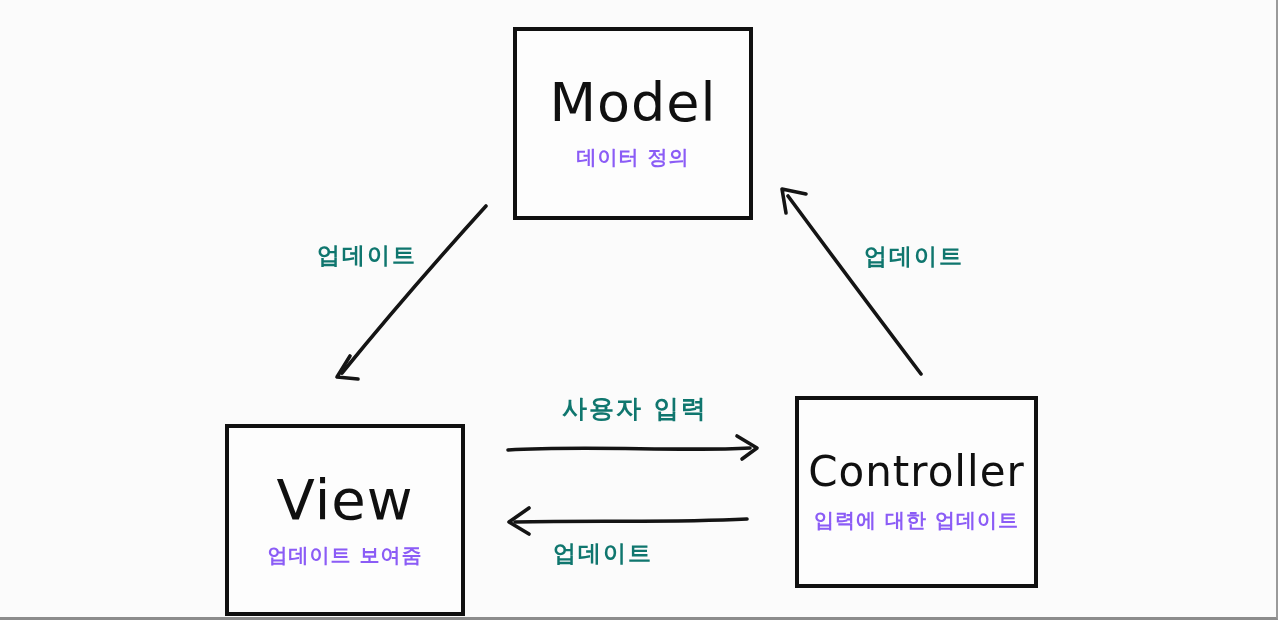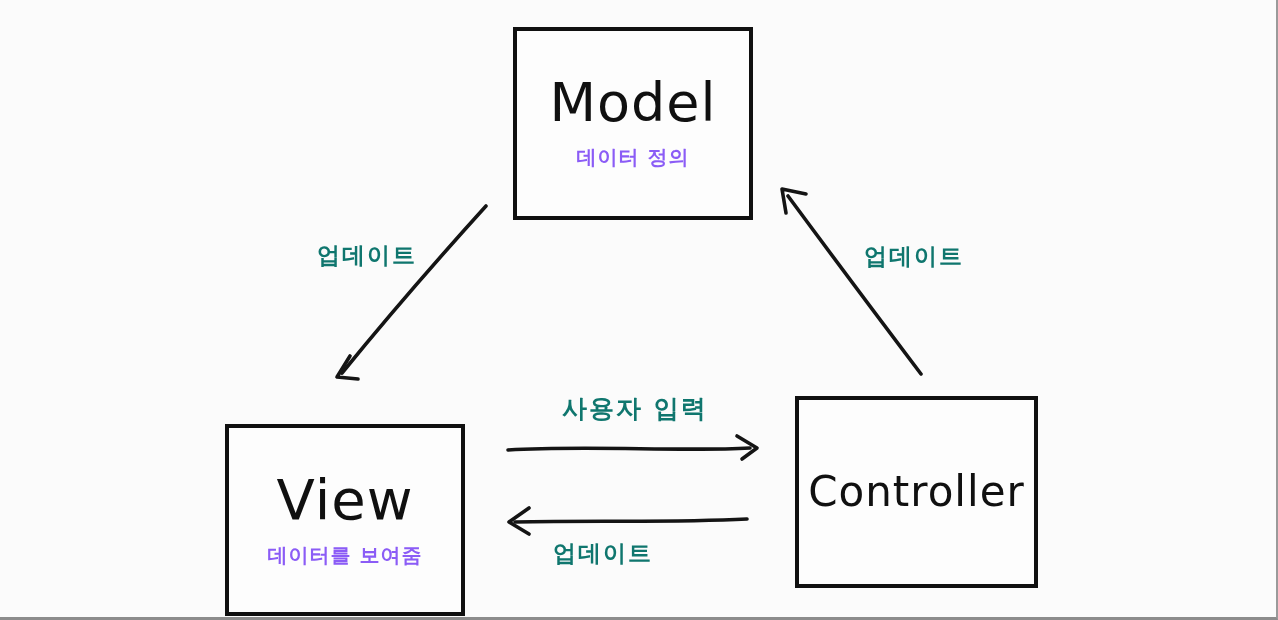--- a/index.html
+++ b/index.html
@@ -95,25 +95,26 @@
     </g>
   </svg>
 
   <div class="node node-model">
     <div class="node-label">Model</div>
     <div class="node-desc">데이터 정의</div>
   </div>
 
   <div class="node node-view">
     <div class="node-label">View</div>
-    <div class="node-desc">데이터를 보여줌</div>
+    <div class="node-desc">업데이트 보여줌</div>
   </div>
 
   <div class="node node-controller">
     <div class="node-label">Controller</div>
+    <div class="node-desc">입력에 대한 업데이트</div>
   </div>
 
   <div class="edge-label lbl-update-left">업데이트</div>
   <div class="edge-label lbl-update-right">업데이트</div>
   <div class="edge-label lbl-user-input">사용자 입력</div>
   <div class="edge-label lbl-update-bottom">업데이트</div>
 
 </div>
 
 </body></html>

